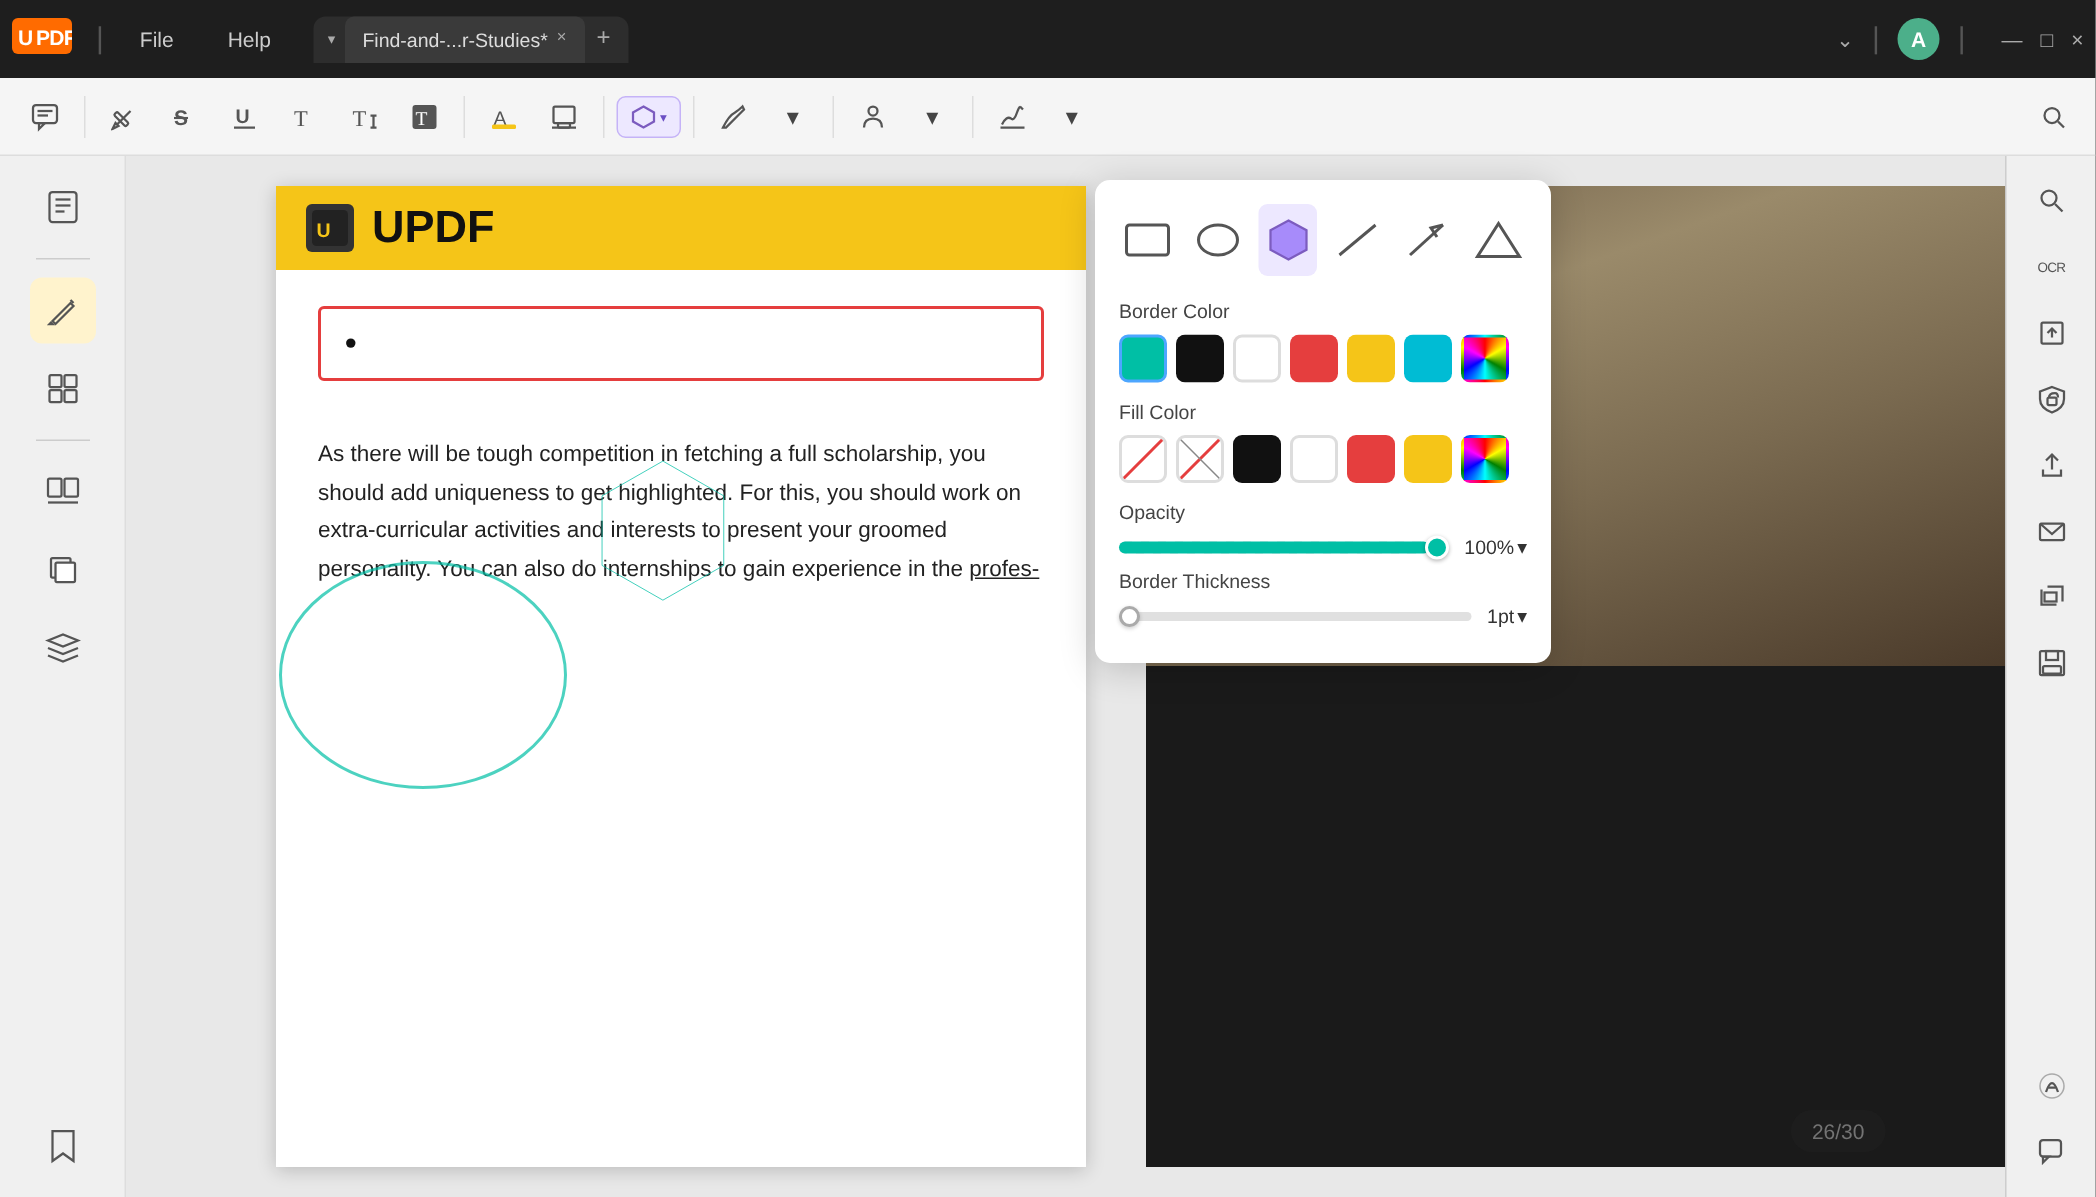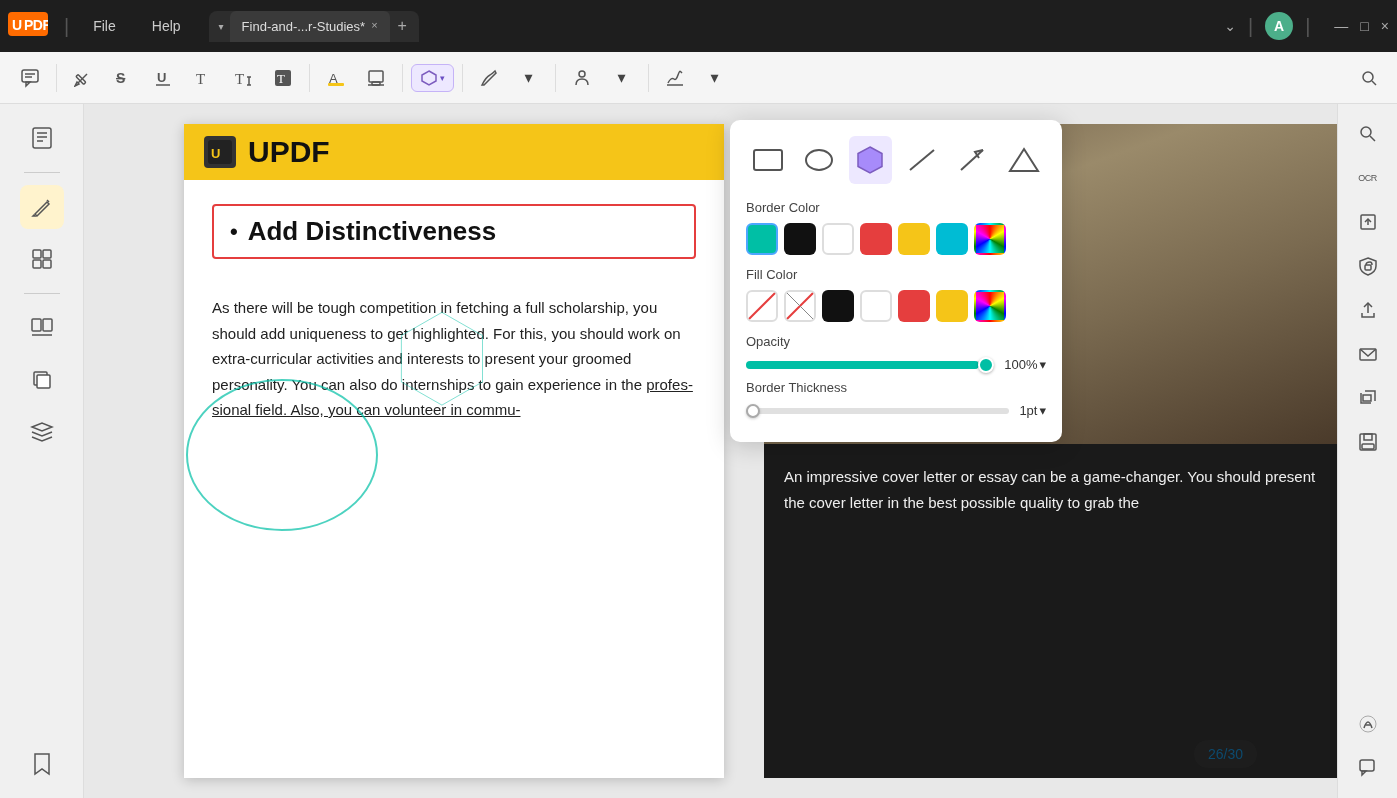--- a/index.html
+++ b/index.html
@@ -93,26 +93,26 @@
     .pdf-right {
       position: absolute; left: 680px; right: 0; top: 20px; bottom: 20px;
       background: #1a1a1a; overflow: hidden;
     }
     .pdf-right-img { width: 100%; height: 320px; background: linear-gradient(135deg, #5a4a3a 0%, #8a7a5a 50%, #3a3a2a 100%); }
     .pdf-right-text { padding: 20px; color: #eee; font-size: 15px; line-height: 1.7; }
 
     
     .page-indicator {
       position: absolute; bottom: 30px; right: 80px; background: rgba(30,30,30,0.85);
-      color: #0c4a6e; padding: 6px 14px; border-radius: 20px; font-size: 14px;
+      color: #737373; padding: 6px 14px; border-radius: 20px; font-size: 14px;
     }
 
     
     .shape-popup {
-      position: absolute; left: 730px; top: 120px; width: 332px;
+      position: absolute; left: 730px; top: 120px; width: 304px;
       background: white; border-radius: 10px; box-shadow: 0 4px 24px rgba(0,0,0,0.18);
       padding: 16px; z-index: 200;
     }
     .shape-row { display: flex; gap: 8px; margin-bottom: 16px; }
     .shape-opt { width: 48px; height: 48px; display: flex; align-items: center; justify-content: center; cursor: pointer; border-radius: 6px; }
     .section-label { font-size: 13px; color: #444; margin-bottom: 8px; font-weight: 500; }
     .color-row { display: flex; gap: 6px; margin-bottom: 12px; flex-wrap: wrap; }
     .color-swatch { width: 32px; height: 32px; border-radius: 6px; cursor: pointer; border: 2px solid transparent; }
     .color-swatch.selected { border-color: #4da6ff; }
     .color-swatch.gradient { background: conic-gradient(red, yellow, green, cyan, blue, magenta, red); }
@@ -396,43 +396,41 @@
           <text x="3" y="18" font-size="13" fill="#f5c518" font-weight="bold" font-family="Arial">U</text>
         </svg>
       </div>
       <span class="pdf-brand">UPDF</span>
     </div>
 
     <div class="pdf-content">
 
       <div class="pdf-bullet-box">
         <span class="bullet-dot">•</span>
-        <span class="bullet-title">Add Distinctiveness</span>
       </div>
 
       <div class="pdf-body">
         <span>As there will be tough competition in fetching a full scholarship, you should add uniqueness to get highlighted. For this, you should work on extra-curricular activities and interests to present your groomed personality. You can also do internships to gain experience in the <span class="underlined">profes-</span></span><br>
-        <span><span class="underlined">sional field. Also, you can volunteer in commu-</span></span><br>
+        <br>
 
         
         <svg class="hex-overlay" viewBox="0 0 490 440" style="position:absolute;top:0;left:-28px;width:100%;height:100%;pointer-events:none;">
           <polygon points="300,60 440,140 440,300 300,380 160,300 160,140" fill="none" stroke="#00bfa5" stroke-width="2" opacity="0.85"></polygon>
         </svg>
         
         <svg style="position:absolute;top:80px;left:-30px;width:200px;height:160px;pointer-events:none;" viewBox="0 0 200 160">
           <ellipse cx="100" cy="80" rx="95" ry="75" fill="none" stroke="#00bfa5" stroke-width="2" opacity="0.7"></ellipse>
         </svg>
       </div>
     </div>
   </div>
 
   <div class="pdf-right">
     <div class="pdf-right-img" style="background: linear-gradient(160deg, #6b5a45 0%, #9a8a6a 30%, #7a6a50 60%, #4a3a2a 100%);">
     </div>
-    <div class="pdf-right-text">An impressive cover letter or essay can be a game-changer. You should present the cover letter in the best possible quality to grab the</div>
   </div>
 
   <div class="page-indicator">26/30</div>
 </div>
 
 <div class="shape-popup">
 
   <div class="shape-row">
 
     <div class="shape-opt">

